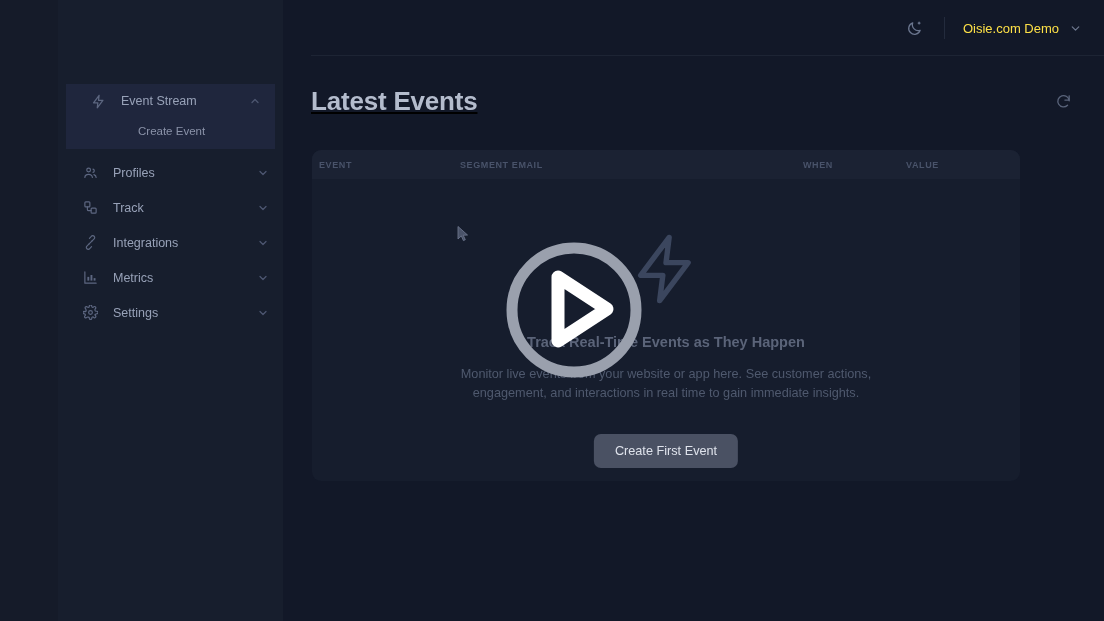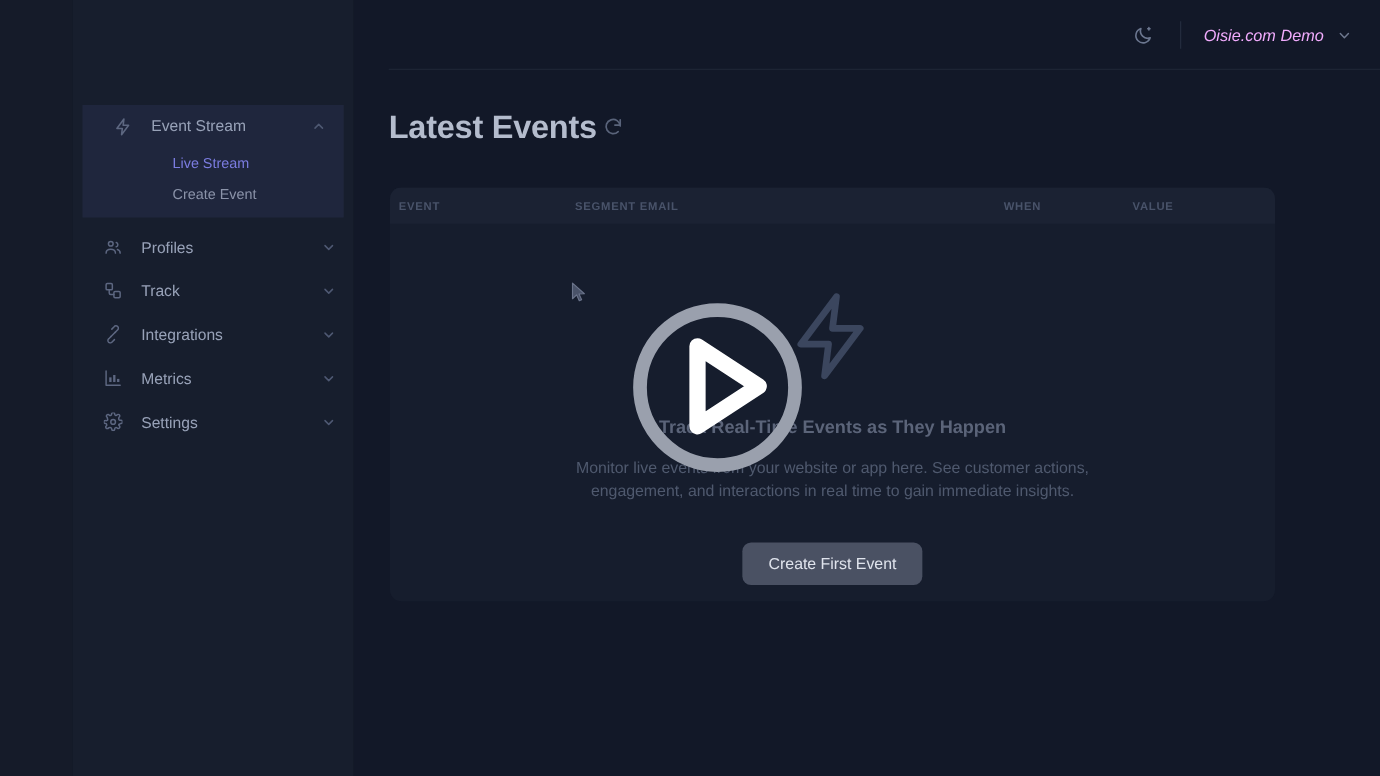--- a/index.html
+++ b/index.html
@@ -143,29 +143,31 @@
     color: #6b768f;
     display: flex; align-items: center; justify-content: center;
     cursor: pointer;
     margin-right: 16px;
   }
   .moon-btn svg { width: 17px; height: 17px; display: block; }
   .topbar-divider { width: 1px; height: 22px; background: #232b3d; margin-right: 18px; }
   .acct {
     display: flex; align-items: center; cursor: pointer;
   }
-  .acct-name { font-size: 13px; color: #f0abfc; font-style: italic; }
+  .acct-name { font-size: 13px; color: #fde047; }
   .acct-chevron { width: 13px; height: 13px; color: #6e788f; margin-left: 10px; }
   .acct-chevron svg { width: 13px; height: 13px; display: block; }
 
   .page-head {
     position: relative;
     margin: 30px 28px 0 28px;
     display: flex;
     align-items: center;
+    justify-content: space-between;
+    text-decoration: underline;
   }
   .page-title {
     font-size: 26px;
     font-weight: 700;
     color: #b4bccd;
     letter-spacing: -0.2px;
   }
   .refresh-btn {
     width: 26px; height: 26px;
     color: #59637a;
@@ -284,21 +286,20 @@
                 <path d="M13 2 4 14h7l-1 8 9-12h-7l1-8z"></path>
               </svg>
           </span>
           <span class="nav-label">Event Stream</span>
           <span class="nav-chevron">
             <svg viewBox="0 0 24 24" fill="none" stroke="currentColor" stroke-width="2.4" stroke-linecap="round" stroke-linejoin="round">
                 <path d="M18 15l-6-6-6 6"></path>
               </svg>
           </span>
         </div>
-        <div class="sub-item active">Live Stream</div>
         <div class="sub-item">Create Event</div>
       </div>
 
       <div class="nav-plain">
 
         <div class="nav-item">
           <span class="nav-icon">
             <svg viewBox="0 0 24 24" fill="none" stroke="currentColor" stroke-width="1.9" stroke-linecap="round" stroke-linejoin="round">
                 <circle cx="9" cy="8" r="3"></circle>
                 <path d="M3 20c0-3.3 2.7-5 6-5s6 1.7 6 5"></path>

